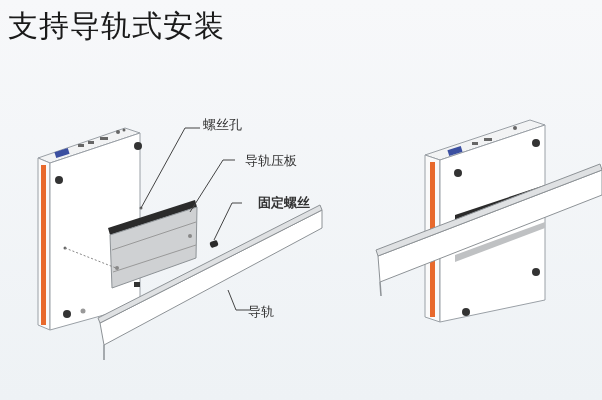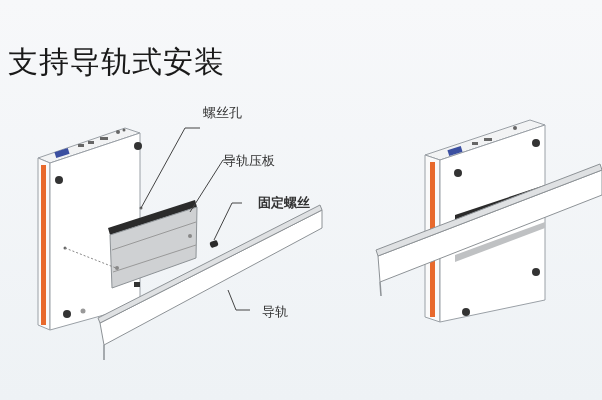--- a/index.html
+++ b/index.html
@@ -1,17 +1,17 @@
 <!DOCTYPE html>
 <html><head>
 <meta charset="utf-8">
 <style>
   html,body{margin:0;padding:0;}
   body{width:602px;height:400px;overflow:hidden;background:linear-gradient(180deg,#f7f8fa 0%,#eef2f5 100%);font-family:"DejaVu Sans","Liberation Sans",sans-serif;position:relative;}
-  .title{position:absolute;left:8px;top:6px;font-size:30px;font-weight:500;color:#1a1a1a;letter-spacing:1px;margin-top:36px;}
+  .title{position:absolute;left:8px;top:6px;font-size:30px;font-weight:500;color:#1a1a1a;letter-spacing:1px;}
   .label{position:absolute;font-size:13px;color:#333;}
   svg{position:absolute;left:0;top:0;}
 </style>
 </head>
 <body>
 
 <div class="title">支持导轨式安装</div>
 
 <svg width="602" height="400" viewBox="0 0 602 400">
 
@@ -88,16 +88,16 @@
     <polygon points="455,215 545,185 545,195 455,225" fill="#2b2b2b"></polygon>
     <polygon points="455,255 545,222 545,228 455,262" fill="#bfc1c3"></polygon>
   </g>
   <g>
     <polygon points="378,256 602,170 602,195 380,282" fill="#ffffff" stroke="#8d9296" stroke-width="1"></polygon>
     <polygon points="378,256 602,170 600,164 376,250" fill="#dfe1e3" stroke="#8d9296" stroke-width="1"></polygon>
     <line x1="380" y1="282" x2="381" y2="296" stroke="#8d9296" stroke-width="1.5"></line>
   </g>
 </svg>
 
-<div class="label" style="left:203px;top:104px;">螺丝孔</div>
-<div class="label" style="left:223px;top:152px;">导轨压板</div>
+<div class="label" style="left:203px;top:116px;">螺丝孔</div>
+<div class="label" style="left:245px;top:152px;">导轨压板</div>
 <div class="label" style="left:258px;top:194px;font-weight:bold;">固定螺丝</div>
-<div class="label" style="left:262px;top:303px;text-align:right;">导轨</div>
+<div class="label" style="left:248px;top:303px;text-align:right;">导轨</div>
 
 </body></html>

